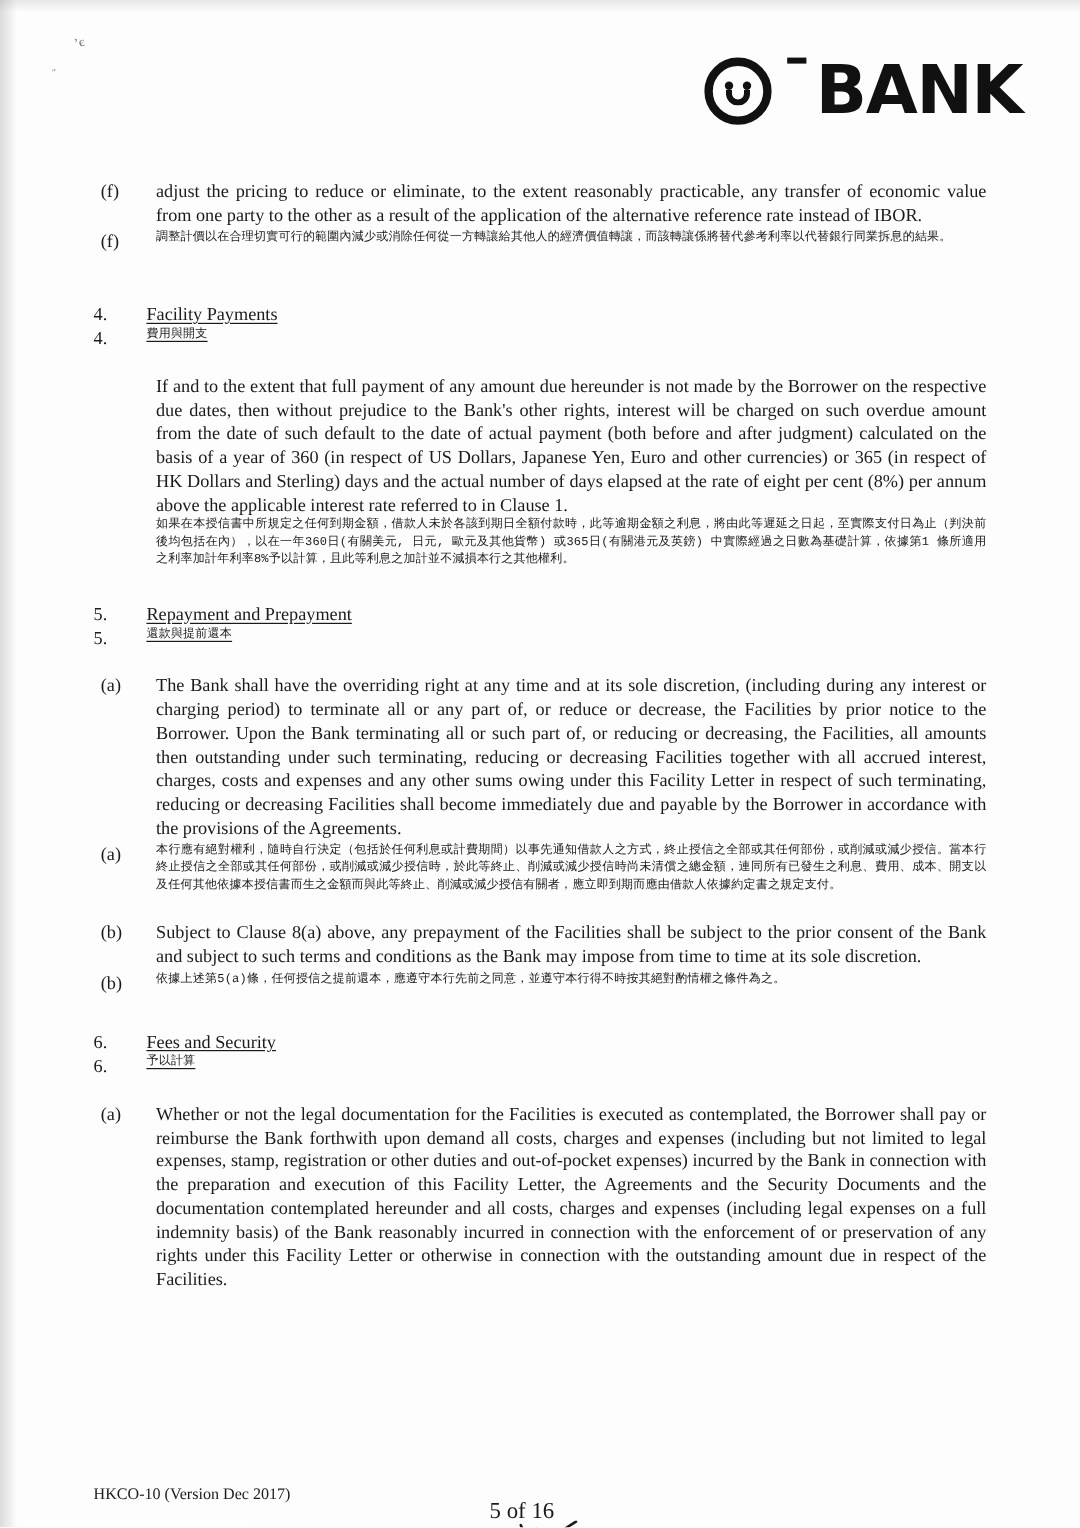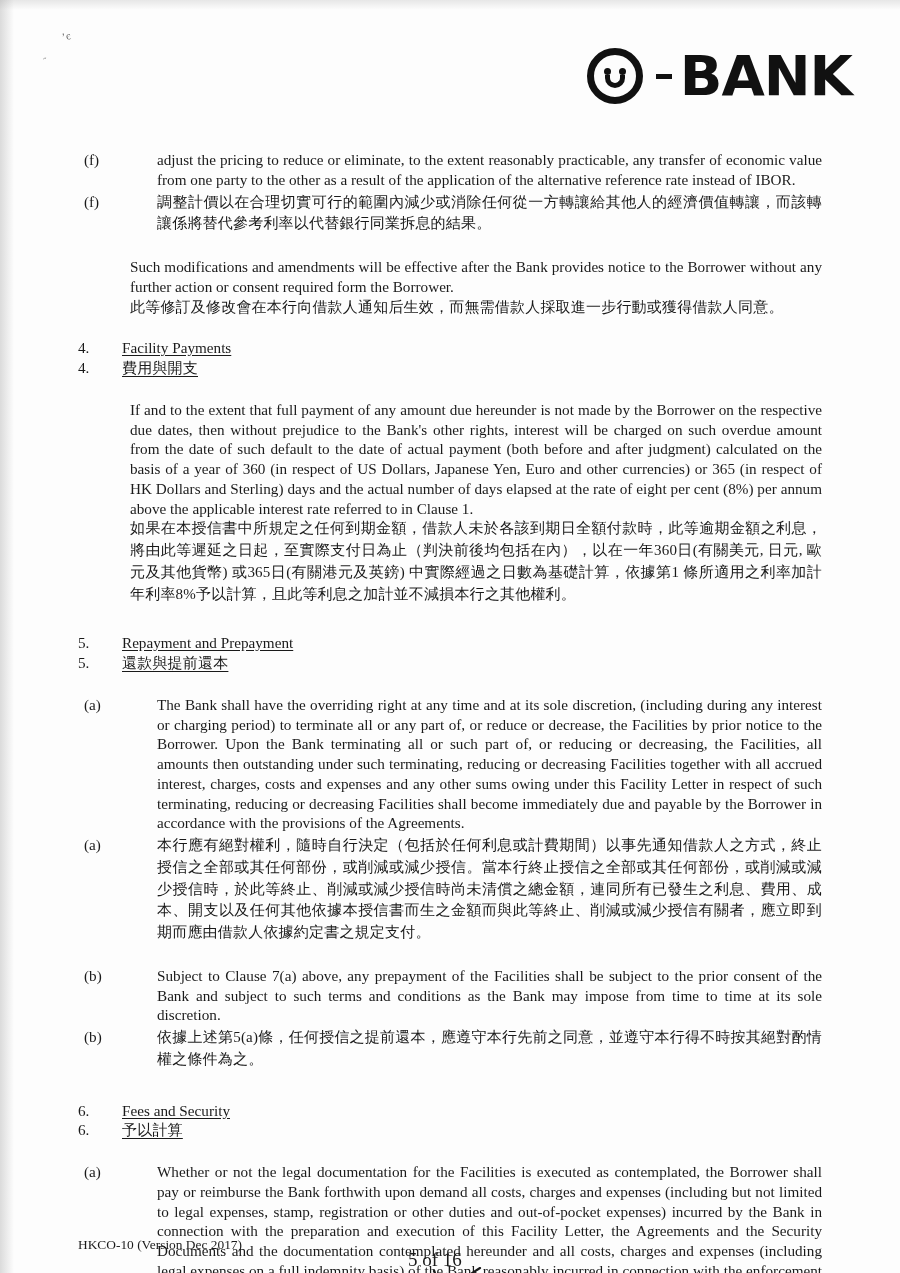--- a/index.html
+++ b/index.html
@@ -41,21 +41,21 @@
     transform: rotate(-14deg);
     opacity: 0.85;
   }
 
   
   .header {
     position: absolute;
     right: 48px;
     top: 48px;
     display: flex;
-    align-items: center;
+    align-items: flex-start;
     gap: 12px;
   }
   .logo-face {
     width: 56px;
     height: 56px;
     border: 7px solid #111;
     border-radius: 50%;
     position: relative;
     box-sizing: border-box;
   }
@@ -102,39 +102,39 @@
   .content {
     position: absolute;
     left: 78px;
     top: 150px;
     width: 744px;
     font-size: 15.2px;
     line-height: 1.30;
   }
   .en { font-family: "Liberation Serif", "DejaVu Serif", serif; text-align: justify; }
   .zh {
-    font-family: Liberation Serif, serif;
-    font-size: 15px;
+    font-family: Liberation Mono, monospace;
+    font-size: 10px;
     line-height: 1.45;
     text-align: justify;
     letter-spacing: 0.2px;
   }
 
   
   .clause {
     display: flex;
     align-items: flex-start;
     margin-bottom: 2px;
   }
   .clause .marker {
     flex: 0 0 52px;
     padding-left: 6px;
     box-sizing: border-box;
   }
-  .clause .body { flex: 1 1 auto; margin-left: 27px; }
+  .clause .body { flex: 1 1 auto; }
 
   
   .section-head {
     display: flex;
     align-items: flex-start;
   }
   .section-head .num {
     flex: 0 0 44px;
   }
   .section-head .title {
@@ -208,24 +208,20 @@
       <div class="body en">adjust the pricing to reduce or eliminate, to the extent reasonably practicable, any transfer of economic value from one party to the other as a result of the application of the alternative reference rate instead of IBOR.</div>
     </div>
 
     <div class="clause">
       <div class="marker en">(f)</div>
       <div class="body zh">調整計價以在合理切實可行的範圍內減少或消除任何從一方轉讓給其他人的經濟價值轉讓，而該轉讓係將替代參考利率以代替銀行同業拆息的結果。</div>
     </div>
 
     <div class="gap-md"></div>
 
-    <div class="para-indent">
-      <div class="en">Such modifications and amendments will be effective after the Bank provides notice to the Borrower without any further action or consent required form the Borrower.</div>
-      <div class="zh">此等修訂及修改會在本行向借款人通知后生效，而無需借款人採取進一步行動或獲得借款人同意。</div>
-    </div>
 
     <div class="gap-md"></div>
 
     <div class="section-head">
       <div class="num en">4.</div>
       <div class="title en">Facility Payments</div>
     </div>
     <div class="section-head">
       <div class="num en">4.</div>
       <div class="title zh">費用與開支</div>
@@ -257,21 +253,21 @@
     </div>
     <div class="clause">
       <div class="marker en">(a)</div>
       <div class="body zh">本行應有絕對權利，隨時自行決定（包括於任何利息或計費期間）以事先通知借款人之方式，終止授信之全部或其任何部份，或削減或減少授信。當本行終止授信之全部或其任何部份，或削減或減少授信時，於此等終止、削減或減少授信時尚未清償之總金額，連同所有已發生之利息、費用、成本、開支以及任何其他依據本授信書而生之金額而與此等終止、削減或減少授信有關者，應立即到期而應由借款人依據約定書之規定支付。</div>
     </div>
 
     <div class="gap-md"></div>
 
     <div class="clause">
       <div class="marker en">(b)</div>
-      <div class="body en">Subject to Clause 7(a) above, any prepayment of the Facilities shall be subject to the prior consent of the Bank and subject to such terms and conditions as the Bank may impose from time to time at its sole discretion.</div>
+      <div class="body en">Subject to Clause 8(a) above, any prepayment of the Facilities shall be subject to the prior consent of the Bank and subject to such terms and conditions as the Bank may impose from time to time at its sole discretion.</div>
     </div>
     <div class="clause">
       <div class="marker en">(b)</div>
       <div class="body zh">依據上述第5(a)條，任何授信之提前還本，應遵守本行先前之同意，並遵守本行得不時按其絕對酌情權之條件為之。</div>
     </div>
 
     <div class="gap-lg"></div>
 
     <div class="section-head">
       <div class="num en">6.</div>

